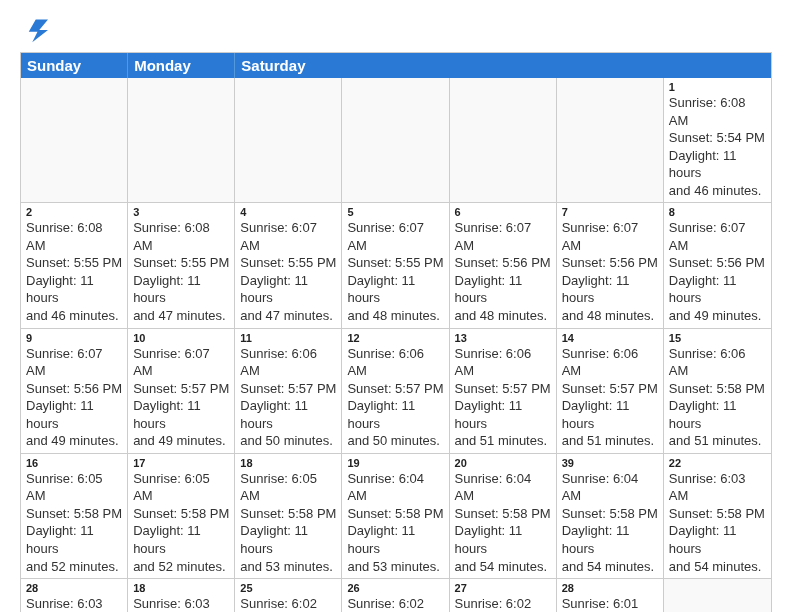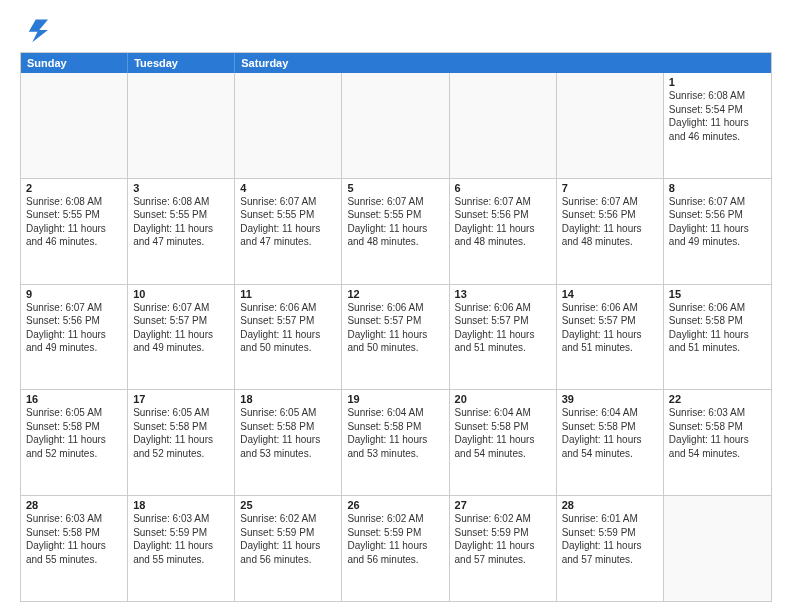--- a/index.html
+++ b/index.html
@@ -66,21 +66,21 @@
       flex-direction: column;
       border: 1px solid #ccc;
     }
     .cal-header-row {
       display: grid;
       grid-template-columns: repeat(7, 1fr);
       background: #2a7ad5;
     }
     .cal-header-cell {
       color: #fff;
-      font-size: 11px;
+      font-size: 15px;
       font-weight: bold;
       padding: 4px 6px;
       text-align: left;
       border-right: 1px solid #5599dd;
     }
     .cal-header-cell:last-child { border-right: none; }
     .cal-body {
       flex: 1;
       display: flex;
       flex-direction: column;
@@ -104,21 +104,21 @@
     }
     .cal-cell:last-child { border-right: none; }
     .cal-cell.empty { background: #f9f9f9; }
     .day-num {
       font-size: 11px;
       font-weight: bold;
       color: #222;
       margin-bottom: 1px;
     }
     .day-info {
-      font-size: 10px;
+      font-size: 13px;
       color: #333;
       line-height: 1.35;
     }
   </style>
 </head>
 <body>
 
 <div class="page">
   <div class="header">
     <div class="logo">
@@ -132,21 +132,21 @@
     </div>
     <div class="title-block">
       <div class="cal-title"></div>
       <div class="cal-subtitle"></div>
     </div>
   </div>
 
   <div class="calendar">
     <div class="cal-header-row">
     <div class="cal-header-cell">Sunday</div>
-        <div class="cal-header-cell">Tuesday</div>
+        <div class="cal-header-cell">Monday</div>
         <div class="cal-header-cell">Saturday</div>
       </div>
     <div class="cal-body">
     <div class="cal-row">
           <div class="cal-cell empty"></div>
           <div class="cal-cell empty"></div>
           <div class="cal-cell empty"></div>
           <div class="cal-cell empty"></div>
           <div class="cal-cell empty"></div>
           <div class="cal-cell empty"></div>

